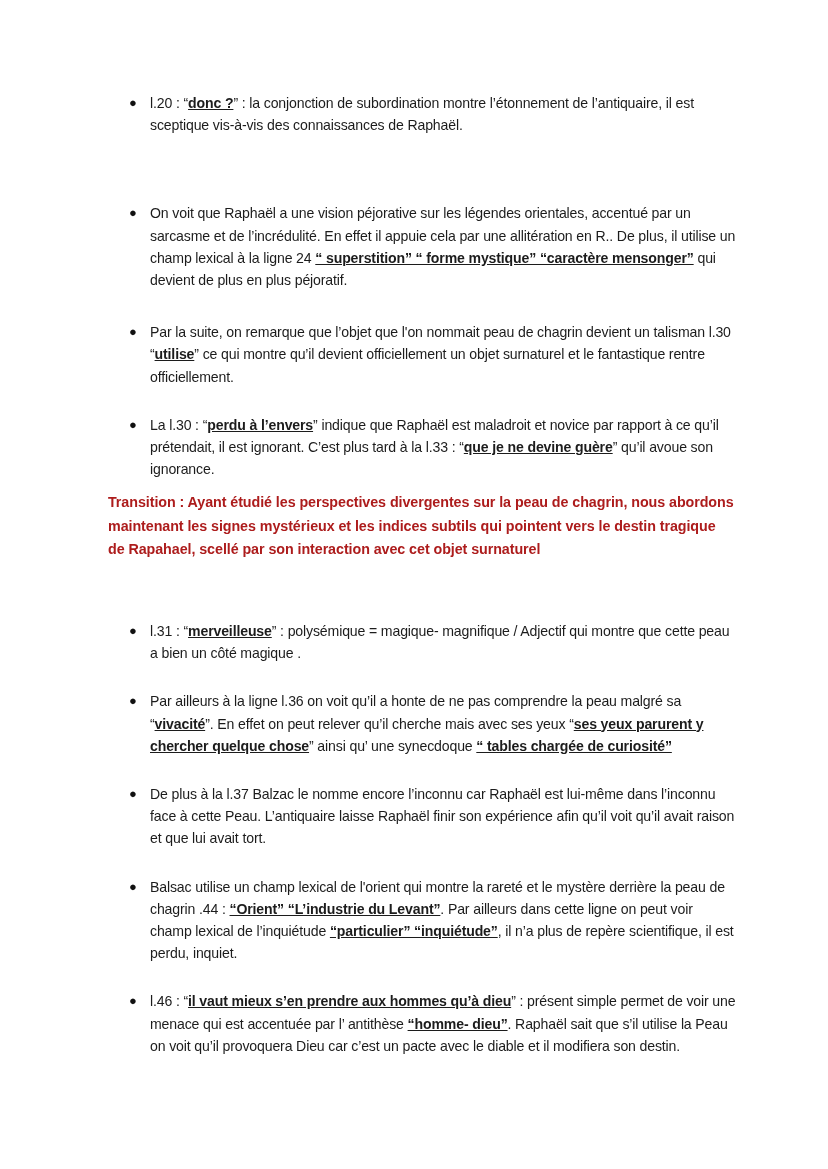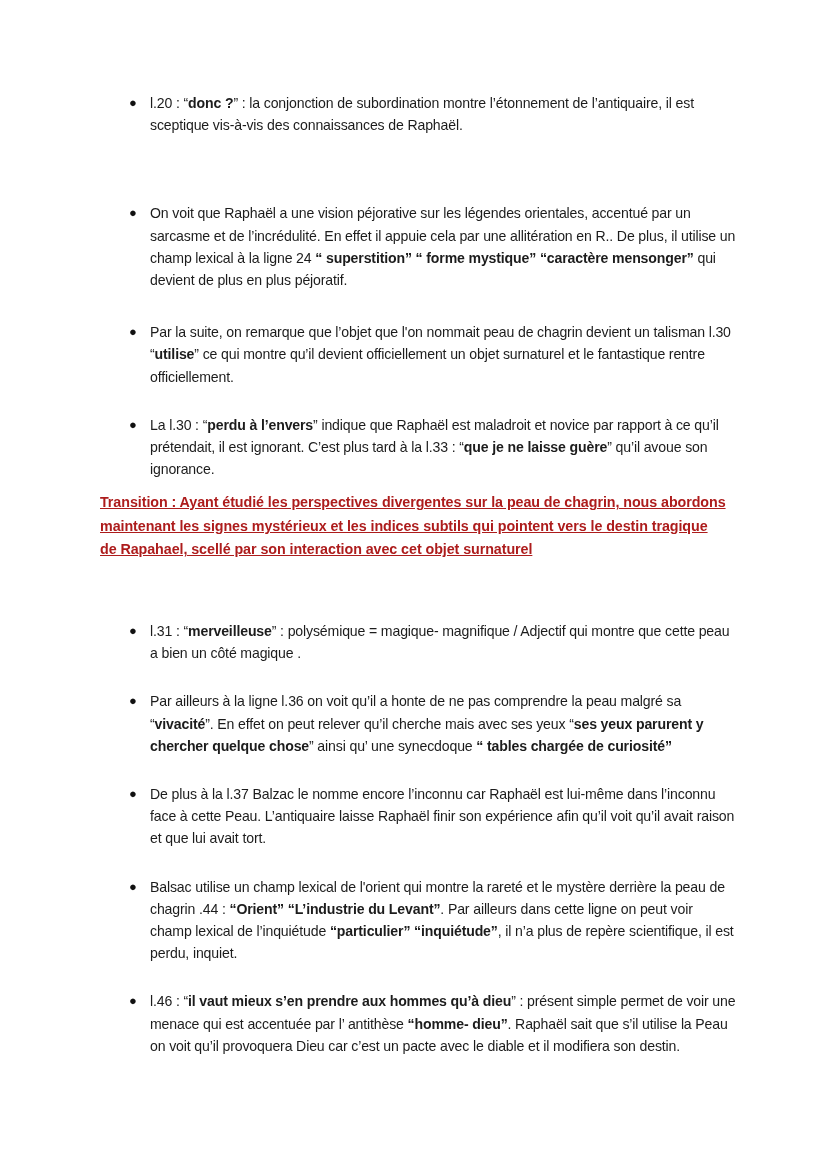--- a/index.html
+++ b/index.html
@@ -58,31 +58,30 @@
   
   .gap-xl  { margin-top: 66px; }
   .gap-lg  { margin-top: 58px; }
   .gap-md  { margin-top: 30px; }
   .gap-sm  { margin-top: 26px; }
   .gap-0   { margin-top: 0; }
 
   
   .transition-block {
     margin-top: 11px;
-    margin-left: 0;
+    margin-left: 8px;
     width: 626px;
     font-size: 14.3px;
     line-height: 23.5px;
     font-weight: bold;
     letter-spacing: -0.005em;
     color: #ad1c1c;
-    text-decoration: underline;
   }
 
-  b, .b { font-weight: bold; }
+  b, .b { font-weight: bold; text-decoration: underline; }
   .plain { font-weight: normal; }
 </style>
 </head>
 <body style="background: rgb(255, 255, 255);">
 
 <div id="page" style="background: rgb(255, 255, 255);">
   <div id="doc-body" style="color: rgb(28, 28, 28);">
       <div class="bullet-item gap-0">
         <span class="marker">●</span>
         <span class="body"><span class="plain">l.20 : “</span><b class="b">donc ?</b><span class="plain">” : la conjonction de subordination montre l’étonnement de l’antiquaire, il est sceptique vis-à-vis des connaissances de Raphaël.</span></span>
@@ -90,21 +89,21 @@
       <div class="bullet-item gap-xl">
         <span class="marker">●</span>
         <span class="body"><span class="plain">On voit que Raphaël a une vision péjorative sur les légendes orientales, accentué par un sarcasme et de l’incrédulité. En effet il appuie cela par une allitération en R.. De plus, il utilise un champ lexical à la ligne 24 </span><b class="b">“ superstition” “ forme mystique” “caractère mensonger”</b><span class="plain"> qui devient de plus en plus péjoratif.</span></span>
       </div>
       <div class="bullet-item gap-md">
         <span class="marker">●</span>
         <span class="body"><span class="plain">Par la suite, on remarque que l’objet que l'on nommait peau de chagrin devient un talisman l.30 “</span><b class="b">utilise</b><span class="plain">”  ce qui montre qu’il devient officiellement un objet surnaturel et le fantastique rentre officiellement.</span></span>
       </div>
       <div class="bullet-item gap-sm">
         <span class="marker">●</span>
-        <span class="body"><span class="plain">La l.30 : “</span><b class="b">perdu à l’envers</b><span class="plain">” indique que Raphaël est maladroit et novice par rapport à ce qu’il prétendait, il est ignorant. C’est plus tard à la l.33 : “</span><b class="b">que je ne laisse guère</b><span class="plain">” qu’il avoue son ignorance.</span></span>
+        <span class="body"><span class="plain">La l.30 : “</span><b class="b">perdu à l’envers</b><span class="plain">” indique que Raphaël est maladroit et novice par rapport à ce qu’il prétendait, il est ignorant. C’est plus tard à la l.33 : “</span><b class="b">que je ne devine guère</b><span class="plain">” qu’il avoue son ignorance.</span></span>
       </div>
       <div class="transition-block" style="color: rgb(173, 28, 28);"><span>Transition : Ayant étudié les perspectives divergentes sur la peau de chagrin, nous abordons maintenant les signes mystérieux et les indices subtils qui pointent vers le destin tragique de Rapahael, scellé par son interaction avec cet objet surnaturel</span></div>
       <div class="bullet-item gap-lg">
         <span class="marker">●</span>
         <span class="body"><span class="plain">l.31 : “</span><b class="b">merveilleuse</b><span class="plain">” : polysémique = magique- magnifique / Adjectif qui montre que cette peau a bien un côté magique .</span></span>
       </div>
       <div class="bullet-item gap-sm">
         <span class="marker">●</span>
         <span class="body"><span class="plain">Par ailleurs à la ligne l.36 on voit qu’il a honte de ne pas comprendre la peau malgré sa “</span><b class="b">vivacité</b><span class="plain">”. En effet on peut relever qu’il cherche mais avec ses yeux “</span><b class="b">ses yeux parurent y chercher quelque chose</b><span class="plain">” ainsi qu’ une synecdoque </span><b class="b">“ tables chargée de curiosité”</b></span>
       </div>

